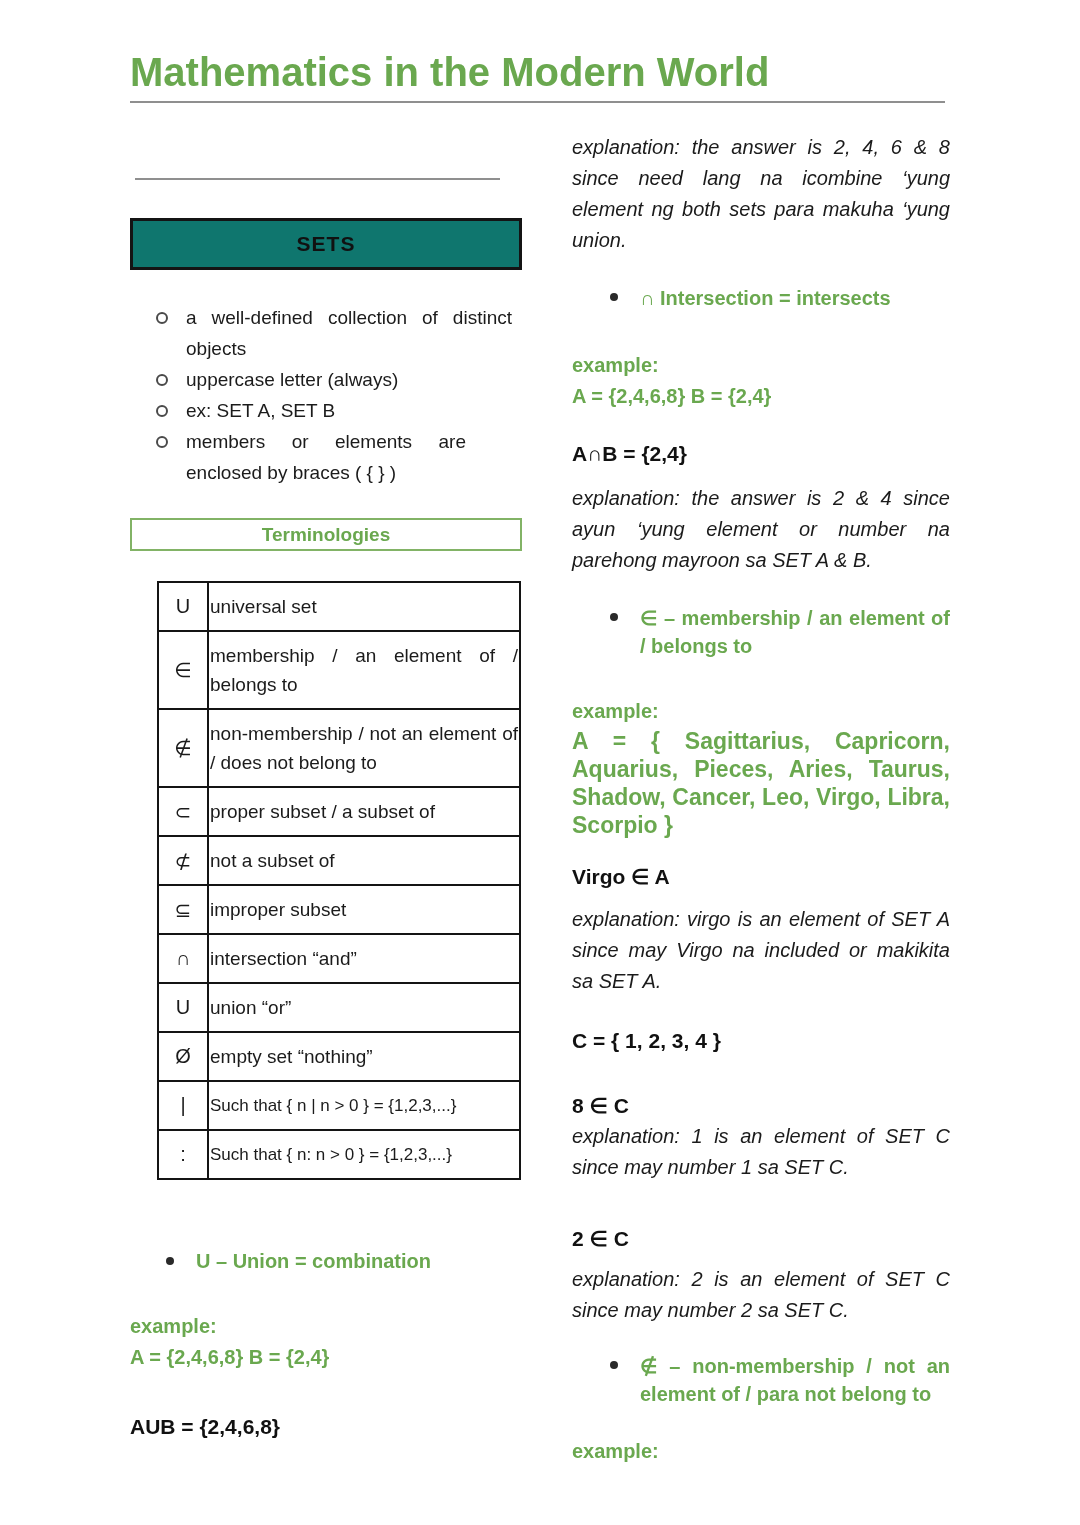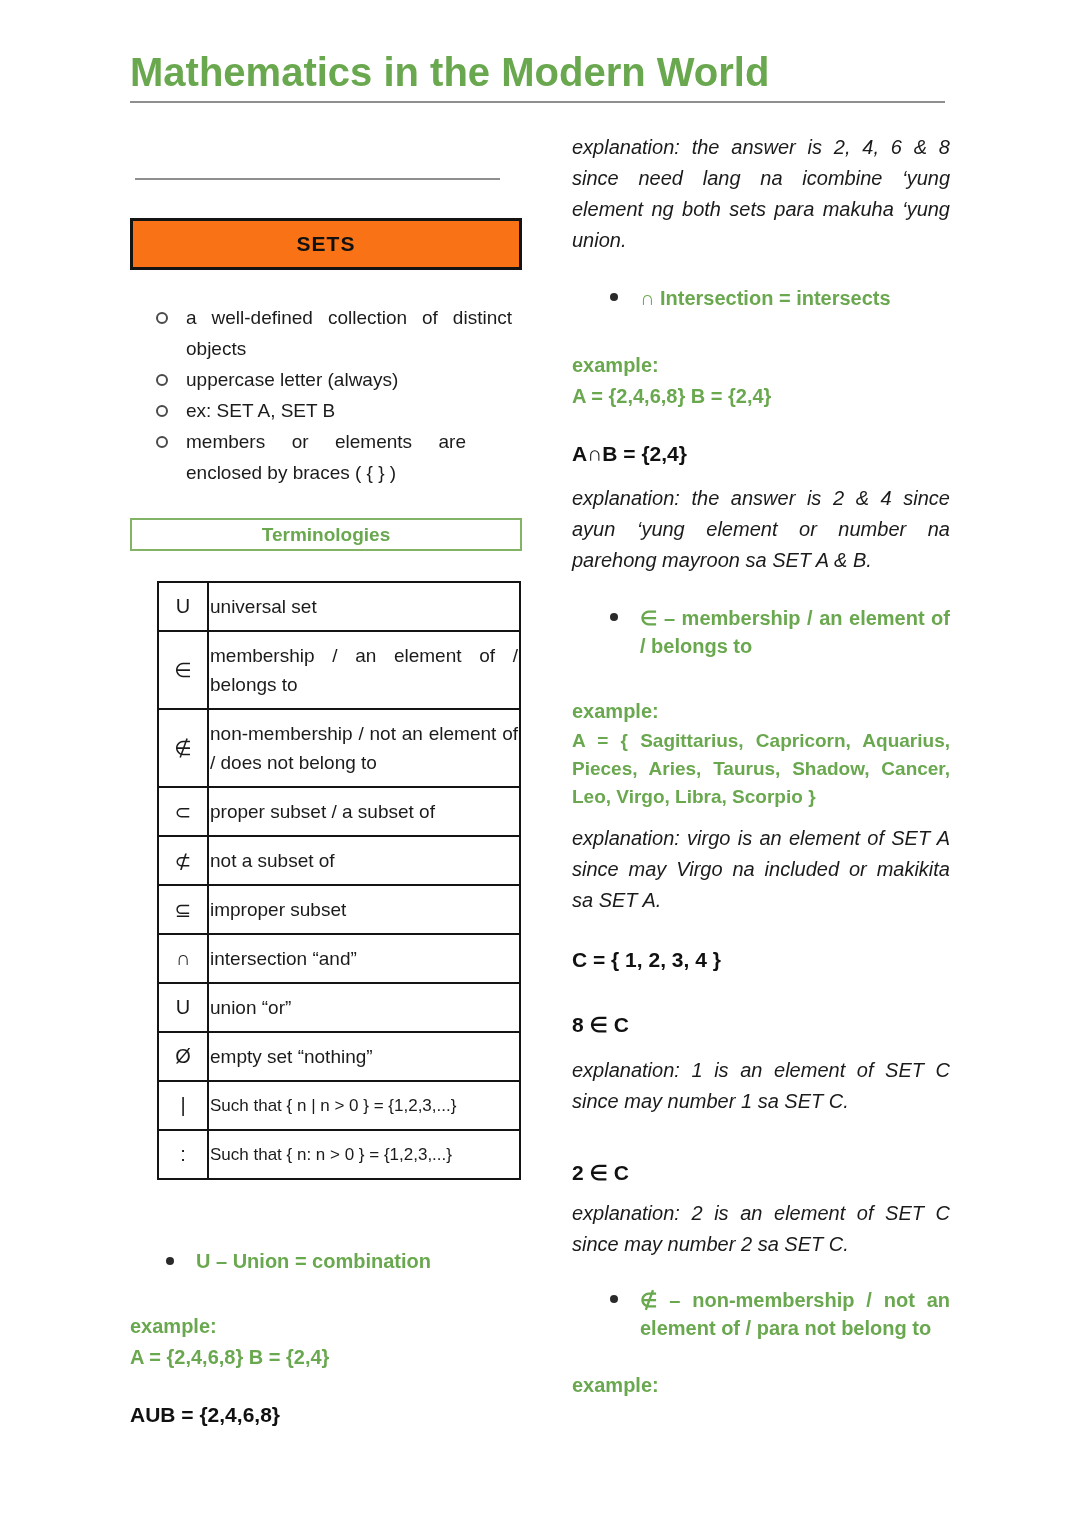--- a/index.html
+++ b/index.html
@@ -9,21 +9,21 @@
   }
   .page-title{
     position:absolute;left:130px;top:50px;margin:0;
     font-size:40px;font-weight:bold;color:#6aa84f;letter-spacing:0px;
   }
   .title-rule{position:absolute;left:130px;top:101px;width:815px;height:2px;background:#8f8f8f;}
   .col-left{position:absolute;left:130px;top:178px;width:392px;}
   .col-right{position:absolute;left:572px;top:132px;width:378px;}
   .short-rule{width:365px;height:2px;background:#8f8f8f;margin-left:5px;}
   .sets-box{
-    margin-top:38px;height:46px;background:#f97316;border:3px solid #141414;
+    margin-top:38px;height:46px;background:#0f766e;border:3px solid #141414;
     display:flex;align-items:center;justify-content:center;
     font-weight:bold;font-size:21px;color:#111;letter-spacing:1px;
   }
   .o-list{margin-top:32px;}
   .o-item{position:relative;padding-left:56px;padding-right:10px;font-size:19px;line-height:31px;text-align:justify;}
   .o-item.narrow{padding-right:56px;}
   .ring{position:absolute;left:26px;top:10px;width:8px;height:8px;border:2px solid #4a4a4a;border-radius:50%;}
   .terms-box{
     margin-top:30px;height:29px;border:2px solid #82b366;
     display:flex;align-items:center;justify-content:center;
@@ -35,42 +35,42 @@
   .desc-cell{padding:9px 1px;font-size:19px;line-height:29px;text-align:justify;}
   .term-table tr:nth-child(10) .desc-cell,
   .term-table tr:nth-child(11) .desc-cell{font-size:17px;line-height:29px;text-align:left;}
   .g-bullet{position:relative;padding-left:66px;color:#6aa84f;font-weight:bold;font-size:20px;line-height:31px;}
   .g-bullet.left-b{margin-top:66px;}
   .dot{position:absolute;width:8px;height:8px;border-radius:50%;background:#2a2a2a;left:36px;top:11px;}
   .r-bullet{position:relative;padding-left:68px;color:#6aa84f;font-weight:bold;font-size:20px;line-height:28px;text-align:justify;}
   .r-bullet .dot{left:38px;top:9px;}
   .example-label{color:#6aa84f;font-weight:bold;font-size:20px;line-height:31px;}
   .example-line{color:#6aa84f;font-weight:bold;font-size:20px;line-height:31px;}
-  .zodiac{color:#6aa84f;font-weight:bold;font-size:19px;line-height:28px;text-align:justify;}
+  .zodiac{color:#6aa84f;font-weight:bold;font-size:23px;line-height:28px;text-align:justify;}
   .stmt{font-weight:bold;font-size:21px;color:#111;line-height:31px;}
   .expl{font-style:italic;font-size:20px;line-height:31px;text-align:justify;color:#1b1b1b;}
   
   .mt-bullet1{margin-top:28px;}
   .mt-ex1{margin-top:38px;}
   .mt-res1{margin-top:26px;}
   .mt-expl2{margin-top:14px;}
   .mt-memb{margin-top:28px;}
   .mt-ex2{margin-top:36px;}
   .mt-virgo{margin-top:22px;}
   .mt-expl3{margin-top:12px;}
   .mt-setc{margin-top:28px;}
   .mt-one{margin-top:34px;}
-  .mt-expl4{margin-top:15px;}
+  .mt-expl4{margin-top:0;}
   .mt-two{margin-top:40px;}
   .mt-expl5{margin-top:10px;}
   .mt-nonm{margin-top:26px;}
   .mt-ex3{margin-top:28px;}
   
   .mt-exl{margin-top:34px;}
-  .mt-resl{margin-top:26px;}
+  .mt-resl{margin-top:38px;}
 </style>
 </head>
 <body>
 
 <div class="page">
 
   <h1 class="page-title">Mathematics in the Modern World</h1>
   <div class="title-rule"></div>
 
   <div class="col-left">
@@ -177,20 +177,21 @@
     <div class="expl mt-expl2">explanation: the answer is 2 &amp; 4 since ayun ‘yung element or number na parehong mayroon sa SET A &amp; B.</div>
 
     <div class="r-bullet mt-memb">
       <span class="dot"></span>
       <span>∈ – membership / an element of / belongs to</span>
     </div>
 
     <div class="example-label mt-ex2">example:</div>
     <div class="zodiac">A = { Sagittarius, Capricorn, Aquarius, Pieces, Aries, Taurus, Shadow, Cancer, Leo, Virgo, Libra, Scorpio }</div>
 
+    <div class="stmt mt-virgo">Virgo ∈ A</div>
     <div class="expl mt-expl3">explanation: virgo is an element of SET A since may Virgo na included or makikita sa SET A.</div>
 
     <div class="stmt mt-setc">C = { 1, 2, 3, 4 }</div>
 
     <div class="stmt mt-one">8 ∈ C</div>
     <div class="expl mt-expl4">explanation: 1 is an element of SET C since may number 1 sa SET C.</div>
 
     <div class="stmt mt-two">2 ∈ C</div>
     <div class="expl mt-expl5">explanation: 2 is an element of SET C since may number 2 sa SET C.</div>
 

